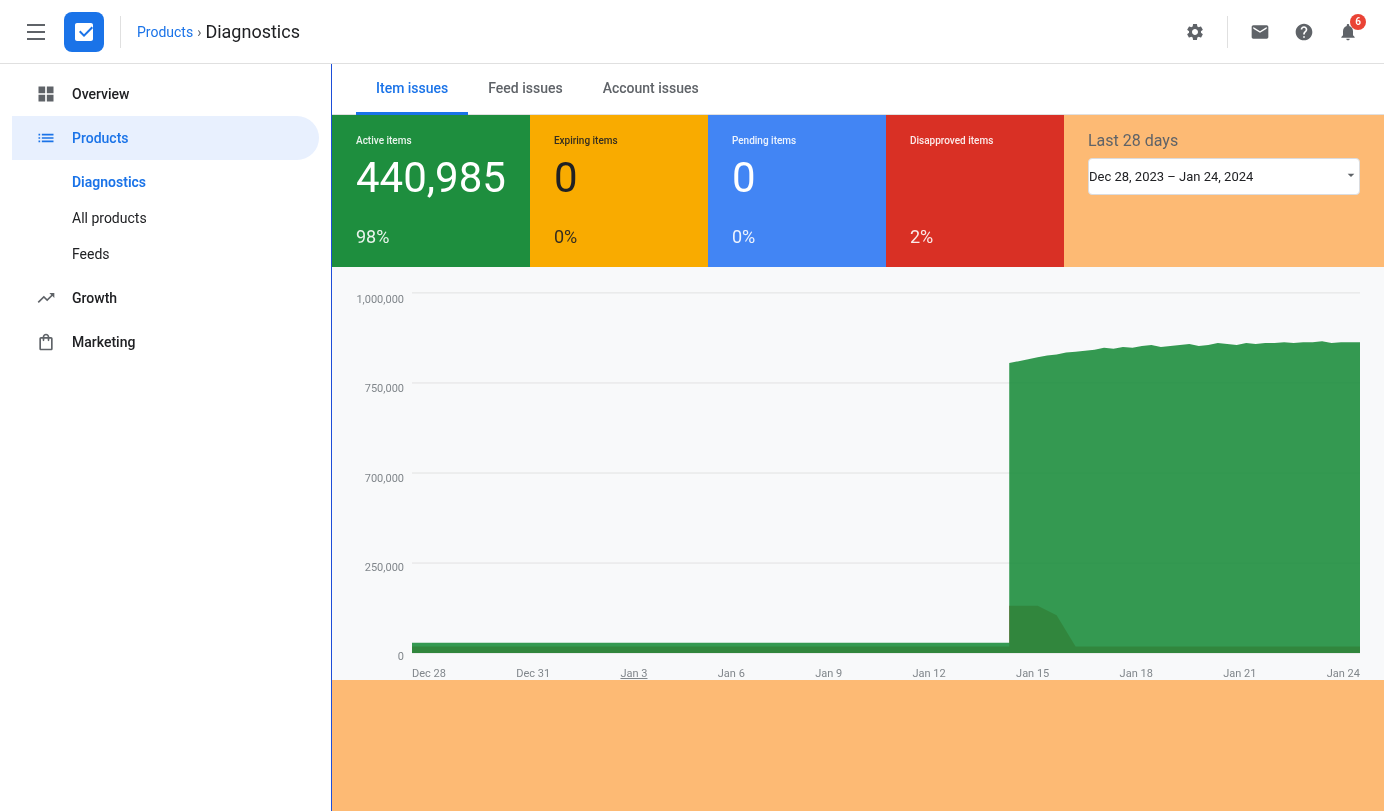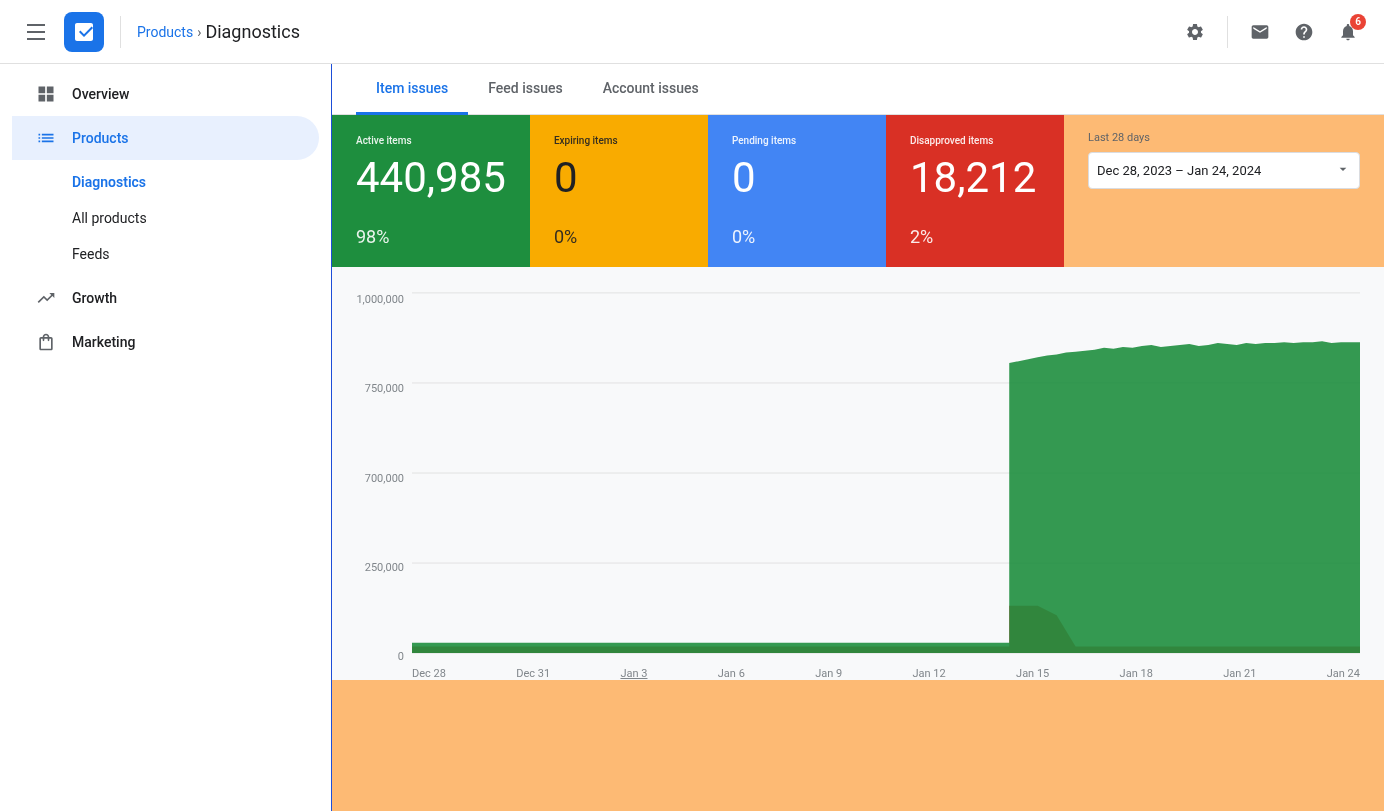--- a/index.html
+++ b/index.html
@@ -46,21 +46,21 @@
     
     .stat-cards { display: flex; height: 152px; }
     .stat-card { flex: 1; padding: 20px 24px; display: flex; flex-direction: column; justify-content: space-between; }
     .stat-card.green { background: #1e8e3e; color: white; }
     .stat-card.orange { background: #f9ab00; color: #202124; }
     .stat-card.blue { background: #4285f4; color: white; }
     .stat-card.red { background: #d93025; color: white; }
     .stat-card-label { font-size: 10px; font-weight: 500; opacity: 0.9; }
     .stat-card-value { font-size: 42px; font-weight: 400; line-height: 1; }
     .stat-card-pct { font-size: 18px; opacity: 0.9; margin-top: 16px; }
-    .date-range-select { display: flex; align-items: center; border: 1px solid #dadce0; border-radius: 4px; padding: 8px 8px; cursor: pointer; font-size: 13px; color: #202124; background: white; gap: 0; min-width: 260px; justify-content: space-between; }
+    .date-range-select { display: flex; align-items: center; border: 1px solid #dadce0; border-radius: 4px; padding: 8px 0; cursor: pointer; font-size: 13px; color: #202124; background: white; gap: 0; min-width: 260px; justify-content: space-between; }
 
     
     .chart-container { padding: 16px 0 0; position: relative; background: #f8f9fa; }
 
     .content-inner { position: relative; }
     .cards-and-date { display: flex; }
     .cards-wrapper { flex: 1; }
     .date-wrapper { width: 320px; padding: 16px 24px; }
   </style>
 </head>
@@ -198,28 +198,27 @@
               </div>
 
               <div class="stat-card blue">
                 <div class="stat-card-label">Pending items</div>
                 <div class="stat-card-value">0</div>
                 <div class="stat-card-pct">0%</div>
               </div>
 
               <div class="stat-card red">
                 <div class="stat-card-label">Disapproved items</div>
-                <div class="stat-card-value">18,212</div>
                 <div class="stat-card-pct">2%</div>
               </div>
             </div>
           </div>
 
           <div class="date-wrapper">
-            <div style="font-size:11px;color:#5f6368;margin-bottom:8px;">Last 28 days</div>
+            <div style="font-size:16px;color:#5f6368;margin-bottom:8px;">Last 28 days</div>
             <div class="date-range-select">
               <span>Dec 28, 2023 – Jan 24, 2024</span>
               <span>
                 <svg width="16" height="16" viewBox="0 0 24 24" fill="#5f6368">
                     <path d="M7 10l5 5 5-5z"></path>
                   </svg>
               </span>
             </div>
           </div>
         </div>

